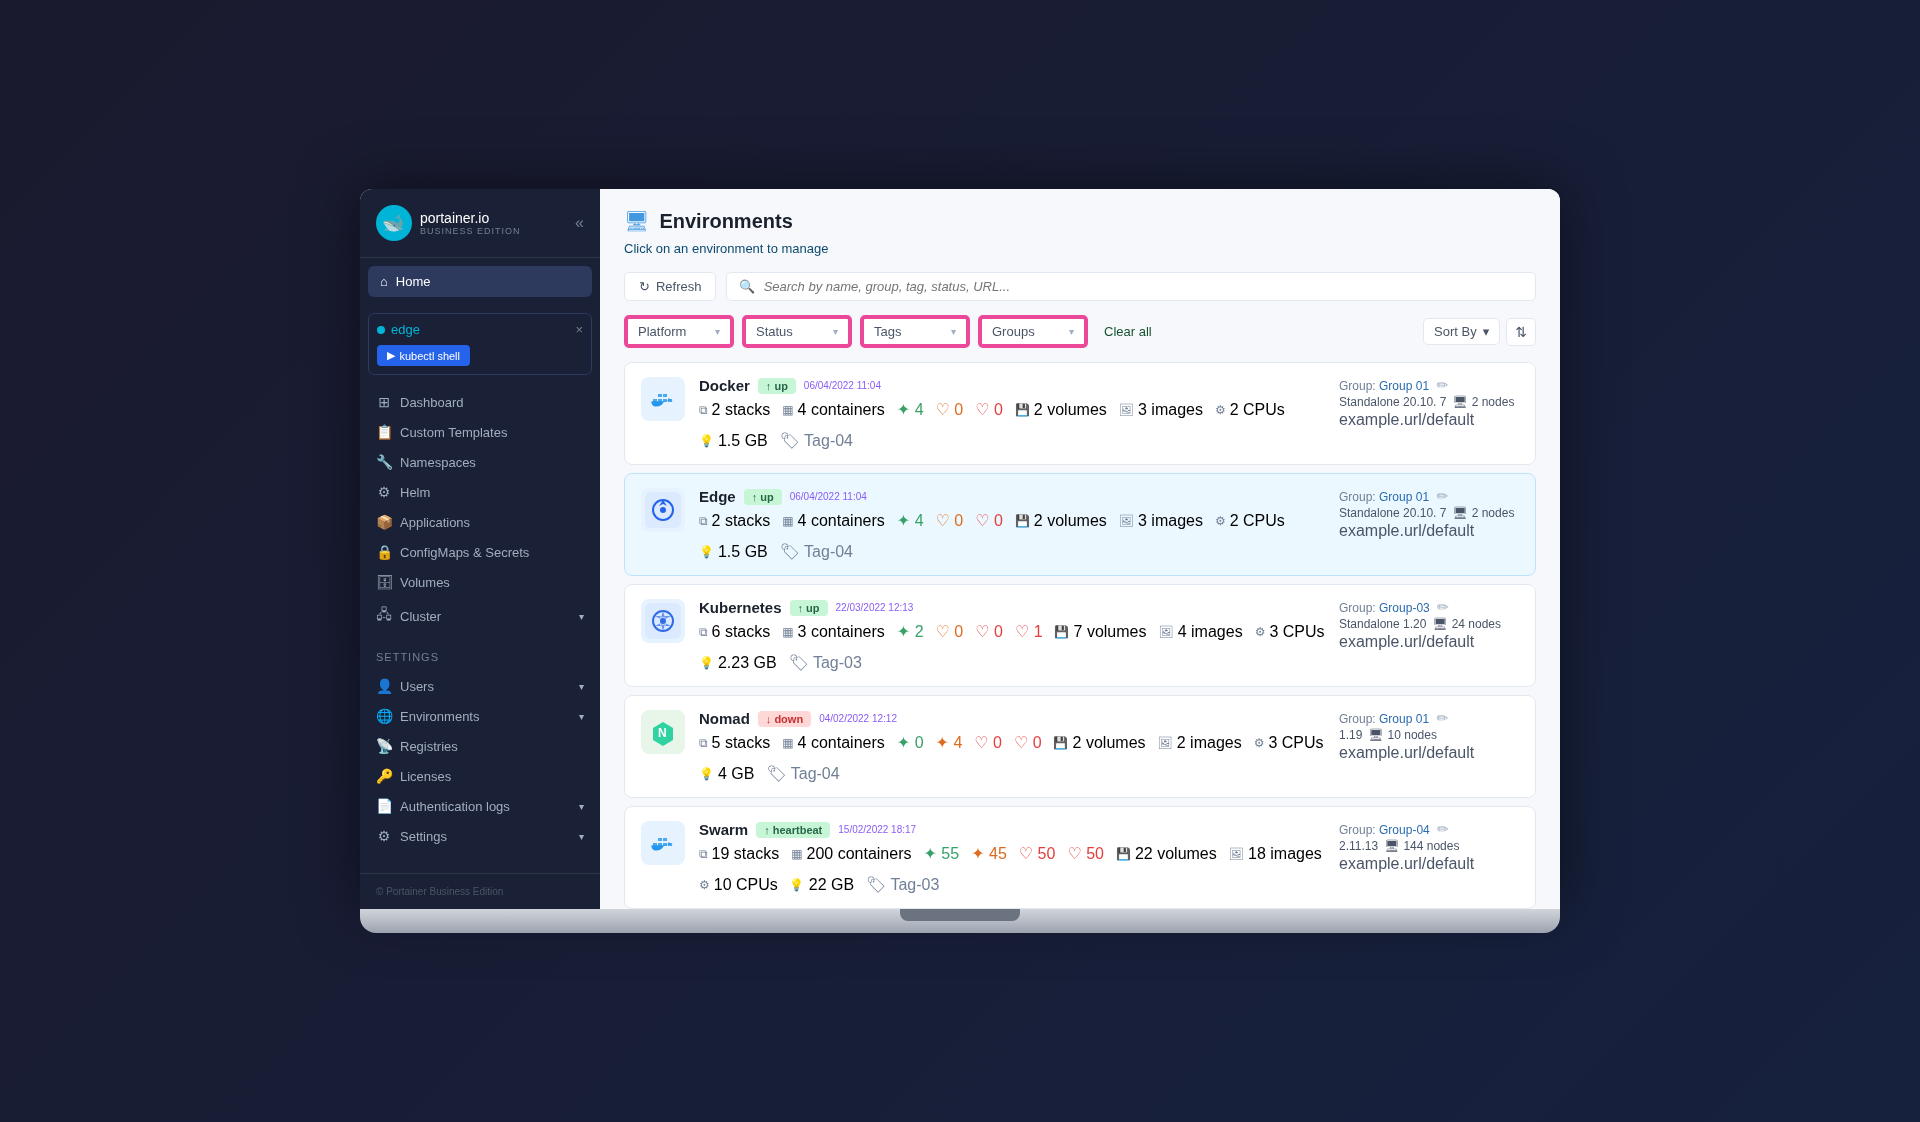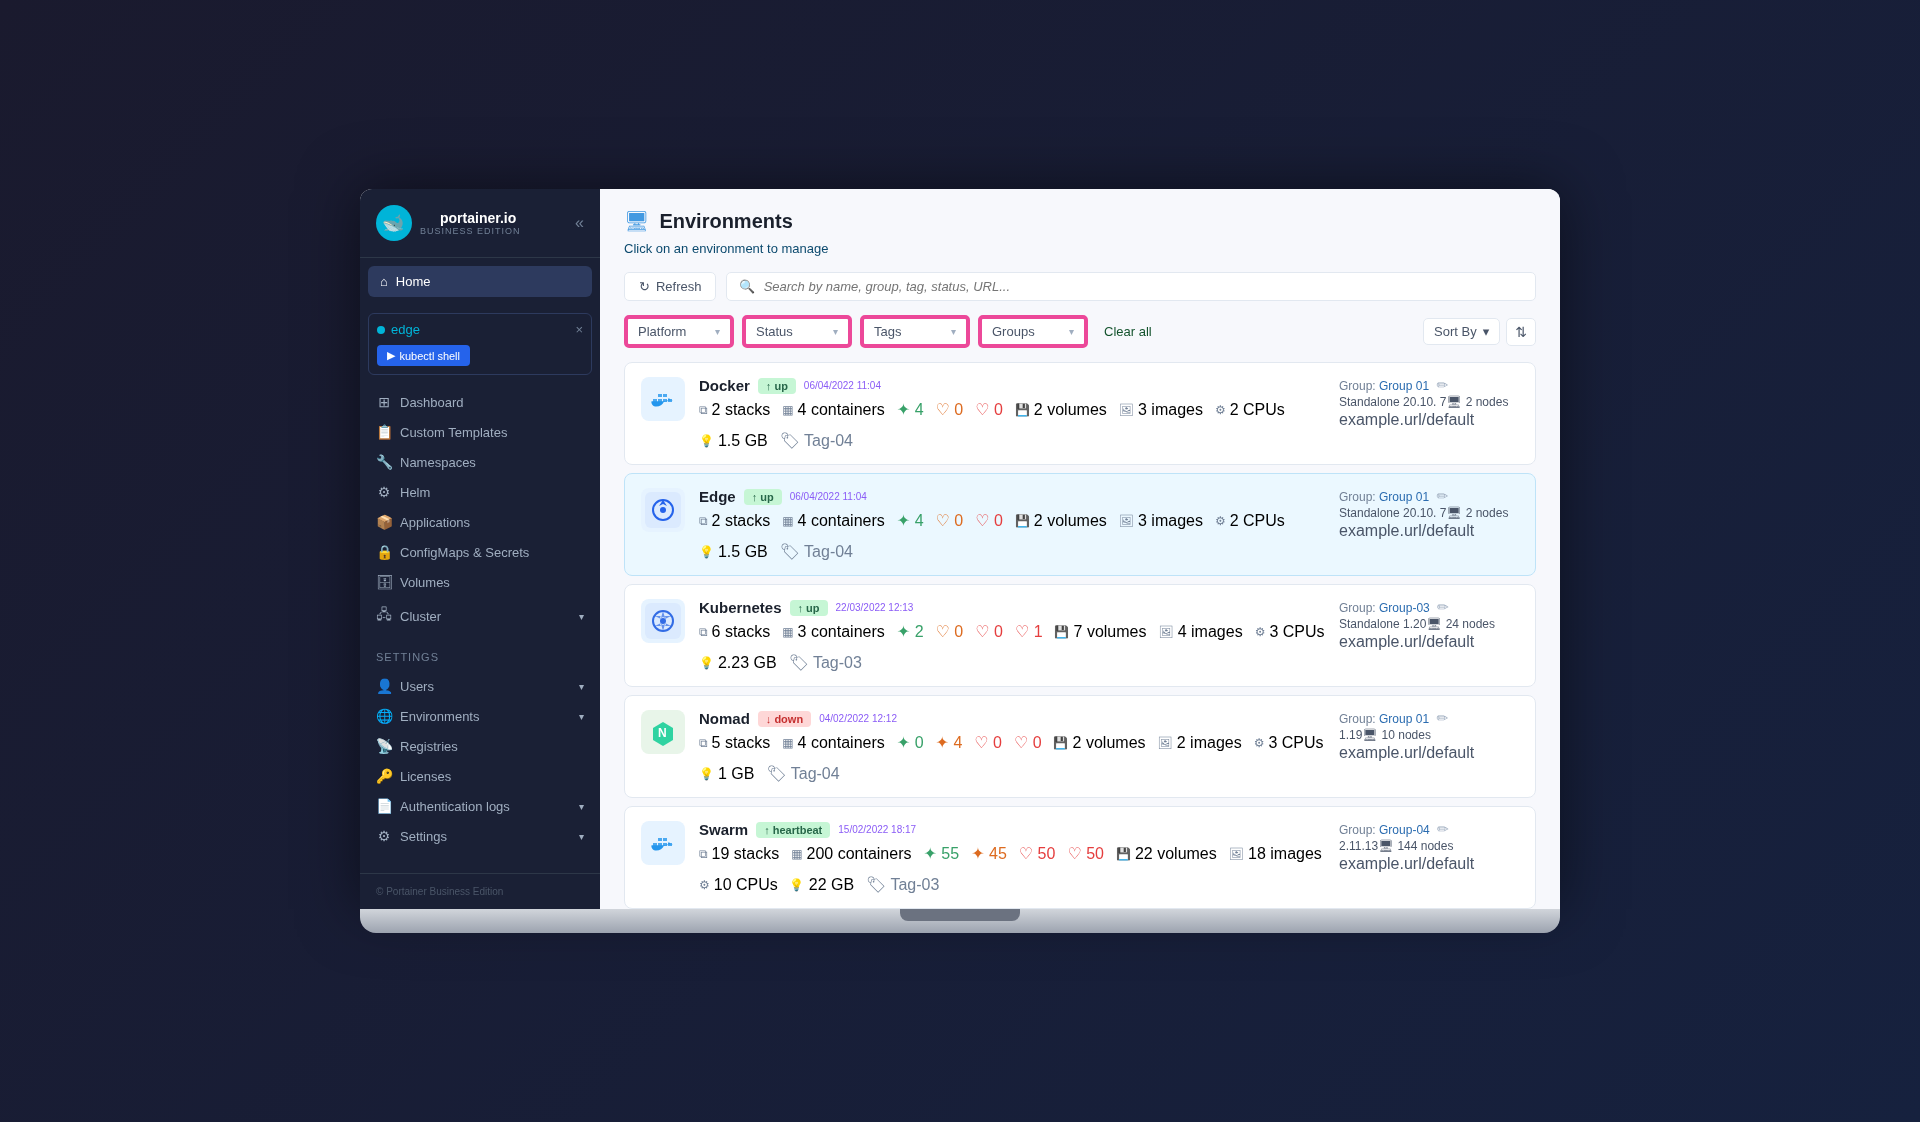--- a/index.html
+++ b/index.html
@@ -59,22 +59,21 @@
     }
 
     .logo-text {
       display: flex;
       flex-direction: column;
     }
 
     .logo-title {
       color: #fff;
       font-size: 14px;
-      font-weight: 700;
-      margin-left: 20px;
+      font-weight: 400;
     }
 
     .logo-subtitle {
       color: #718096;
       font-size: 9px;
       text-transform: uppercase;
       letter-spacing: 1px;
     }
 
     .sidebar-collapse-btn {
@@ -442,20 +441,21 @@
     .group-value {
       color: #2b6cb0;
       font-weight: 500;
     }
 
     .version-row {
       font-size: 12px;
       color: #4a5568;
       display: flex;
       align-items: center;
+      gap: 6px;
     }
 
     .nodes-info {
       font-size: 12px;
       color: #4a5568;
       display: flex;
       align-items: center;
       gap: 4px;
     }
 
@@ -872,21 +872,21 @@
                 <span class="meta-item">
                     <span class="meta-icon">🖼</span>
                     <span>2 images</span>
                   </span>
                 <span class="meta-item">
                     <span class="meta-icon">⚙</span>
                     <span>3 CPUs</span>
                   </span>
                 <span class="meta-item">
                     <span class="meta-icon">💡</span>
-                    <span>1 GB</span>
+                    <span>4 GB</span>
                   </span>
                 <span class="tag-item">
                     <span>🏷</span>
                     <span>Tag-04</span>
                   </span>
               </div>
             </div>
             <div class="env-right">
               <div class="group-label">Group: <span class="group-value">Group 01</span> <span class="edit-icon">✏</span></div>
               <div class="version-row">

